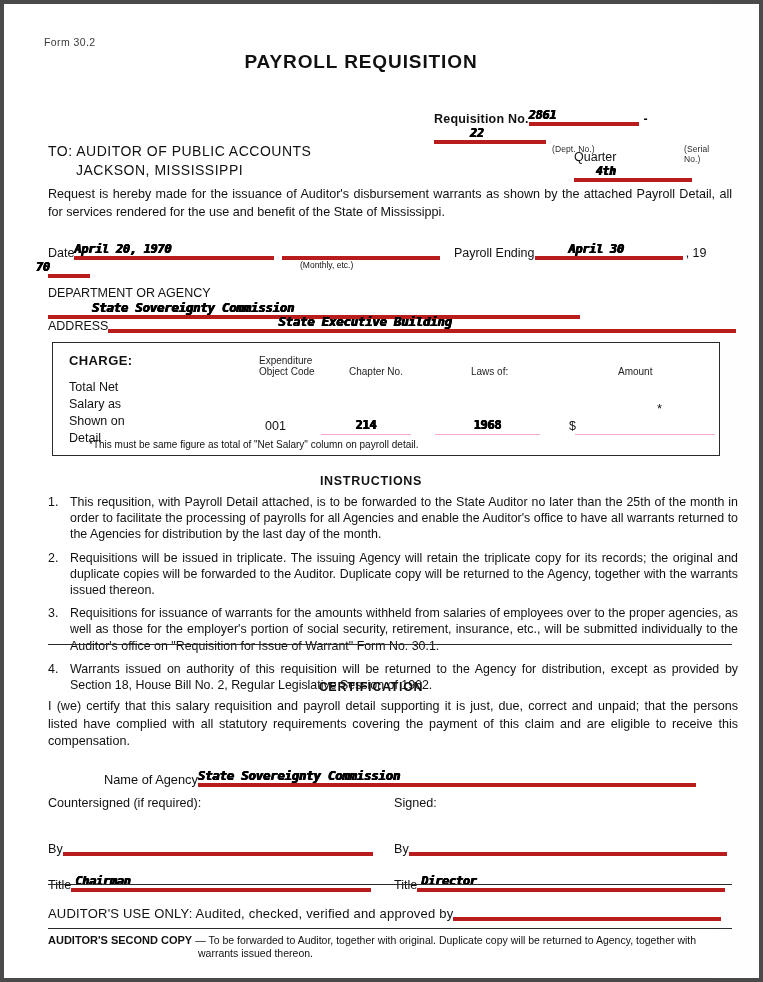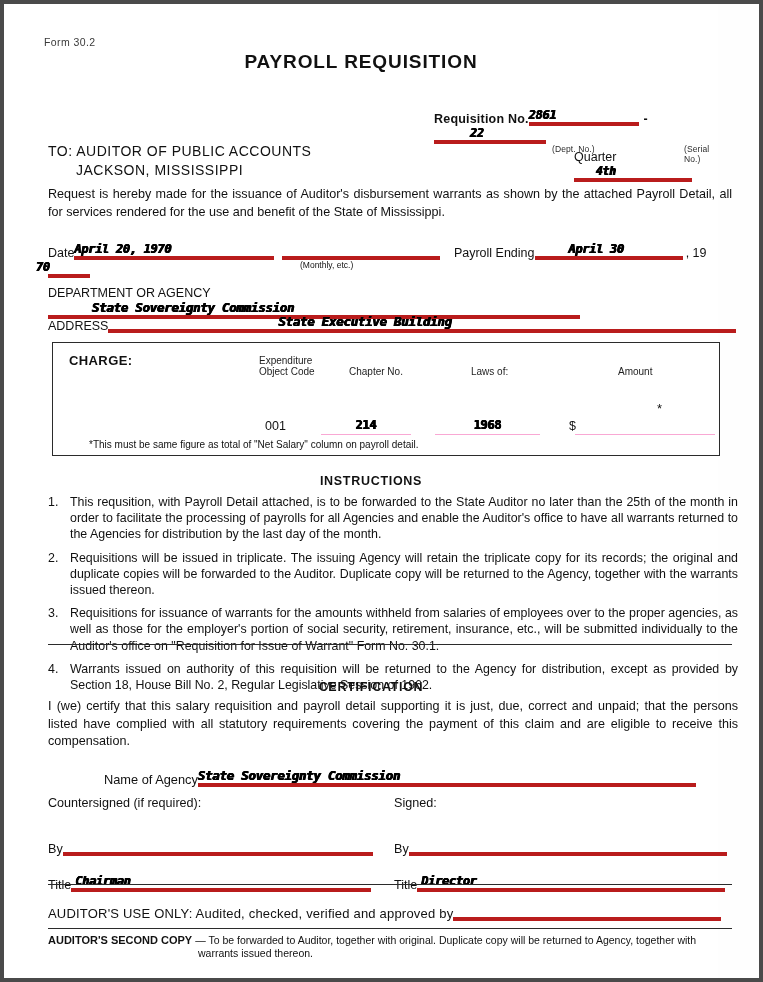--- a/index.html
+++ b/index.html
@@ -395,20 +395,26 @@
       <div class="charge-title">CHARGE:</div>
 
       <div class="col-head ch-eoc">
         <div>Expenditure</div>
         <div>Object Code</div>
       </div>
       <div class="col-head ch-chap">Chapter No.</div>
       <div class="col-head ch-laws">Laws of:</div>
       <div class="col-head ch-amt">Amount</div>
 
+      <div class="charge-left">
+        <div>Total Net</div>
+        <div>Salary as</div>
+        <div>Shown on</div>
+        <div>Detail</div>
+      </div>
 
       <div class="asterisk-mark">*</div>
 
       <div class="charge-values">
         <span class="eoc-val">001</span>
 
         <span class="v-line vl-chap">
             <span class="vl-inner typed">214</span>
           </span>
 

